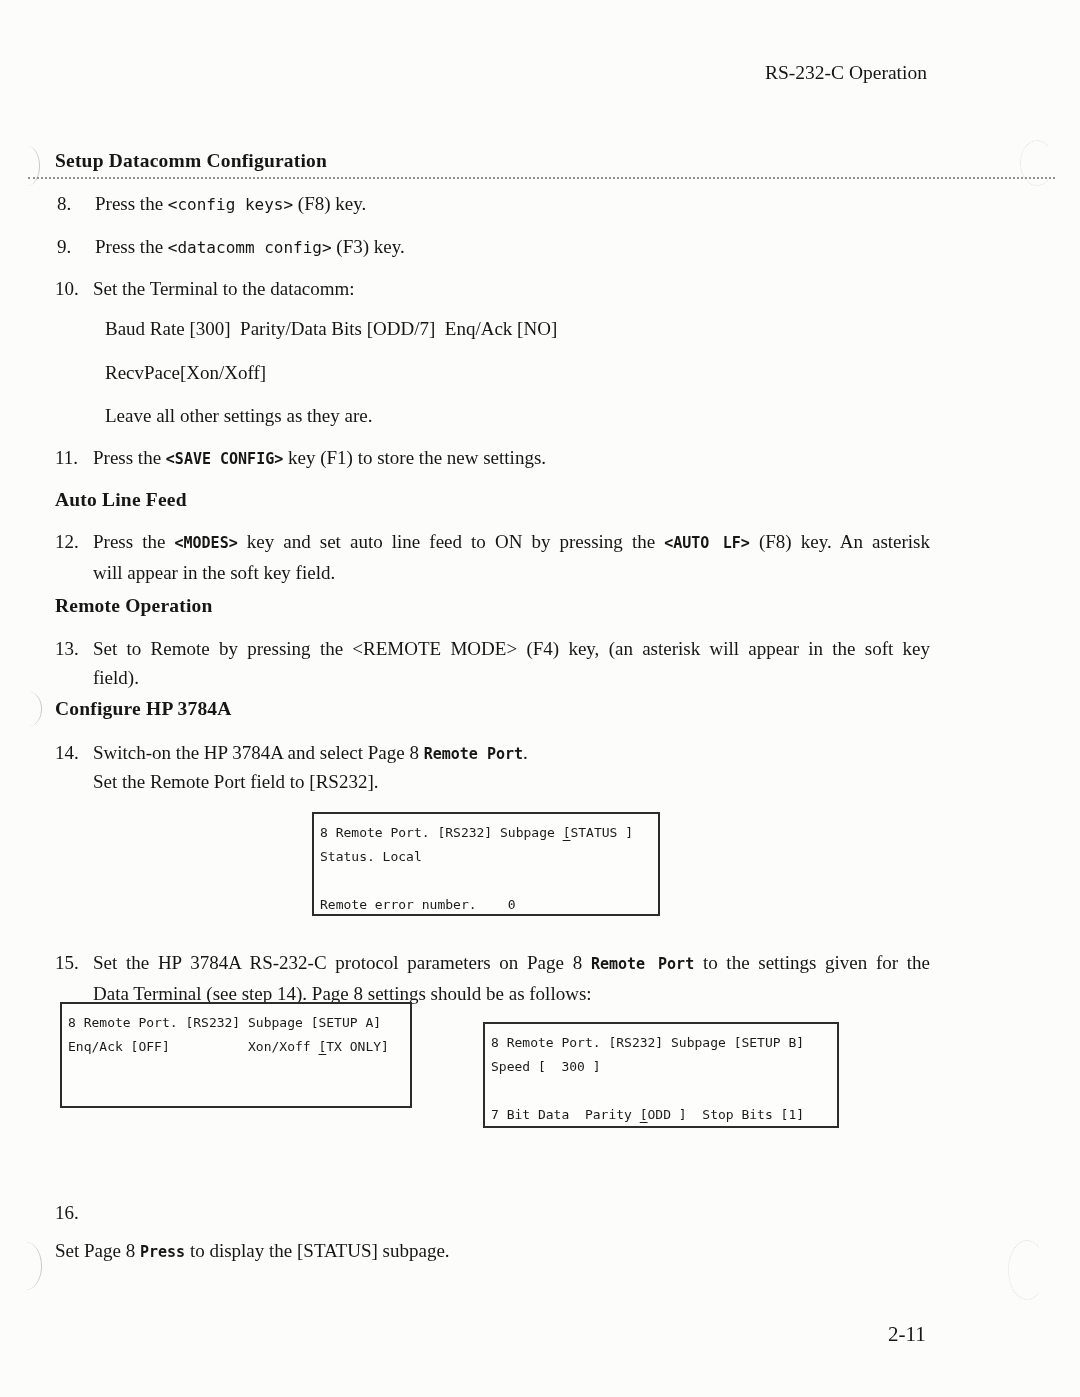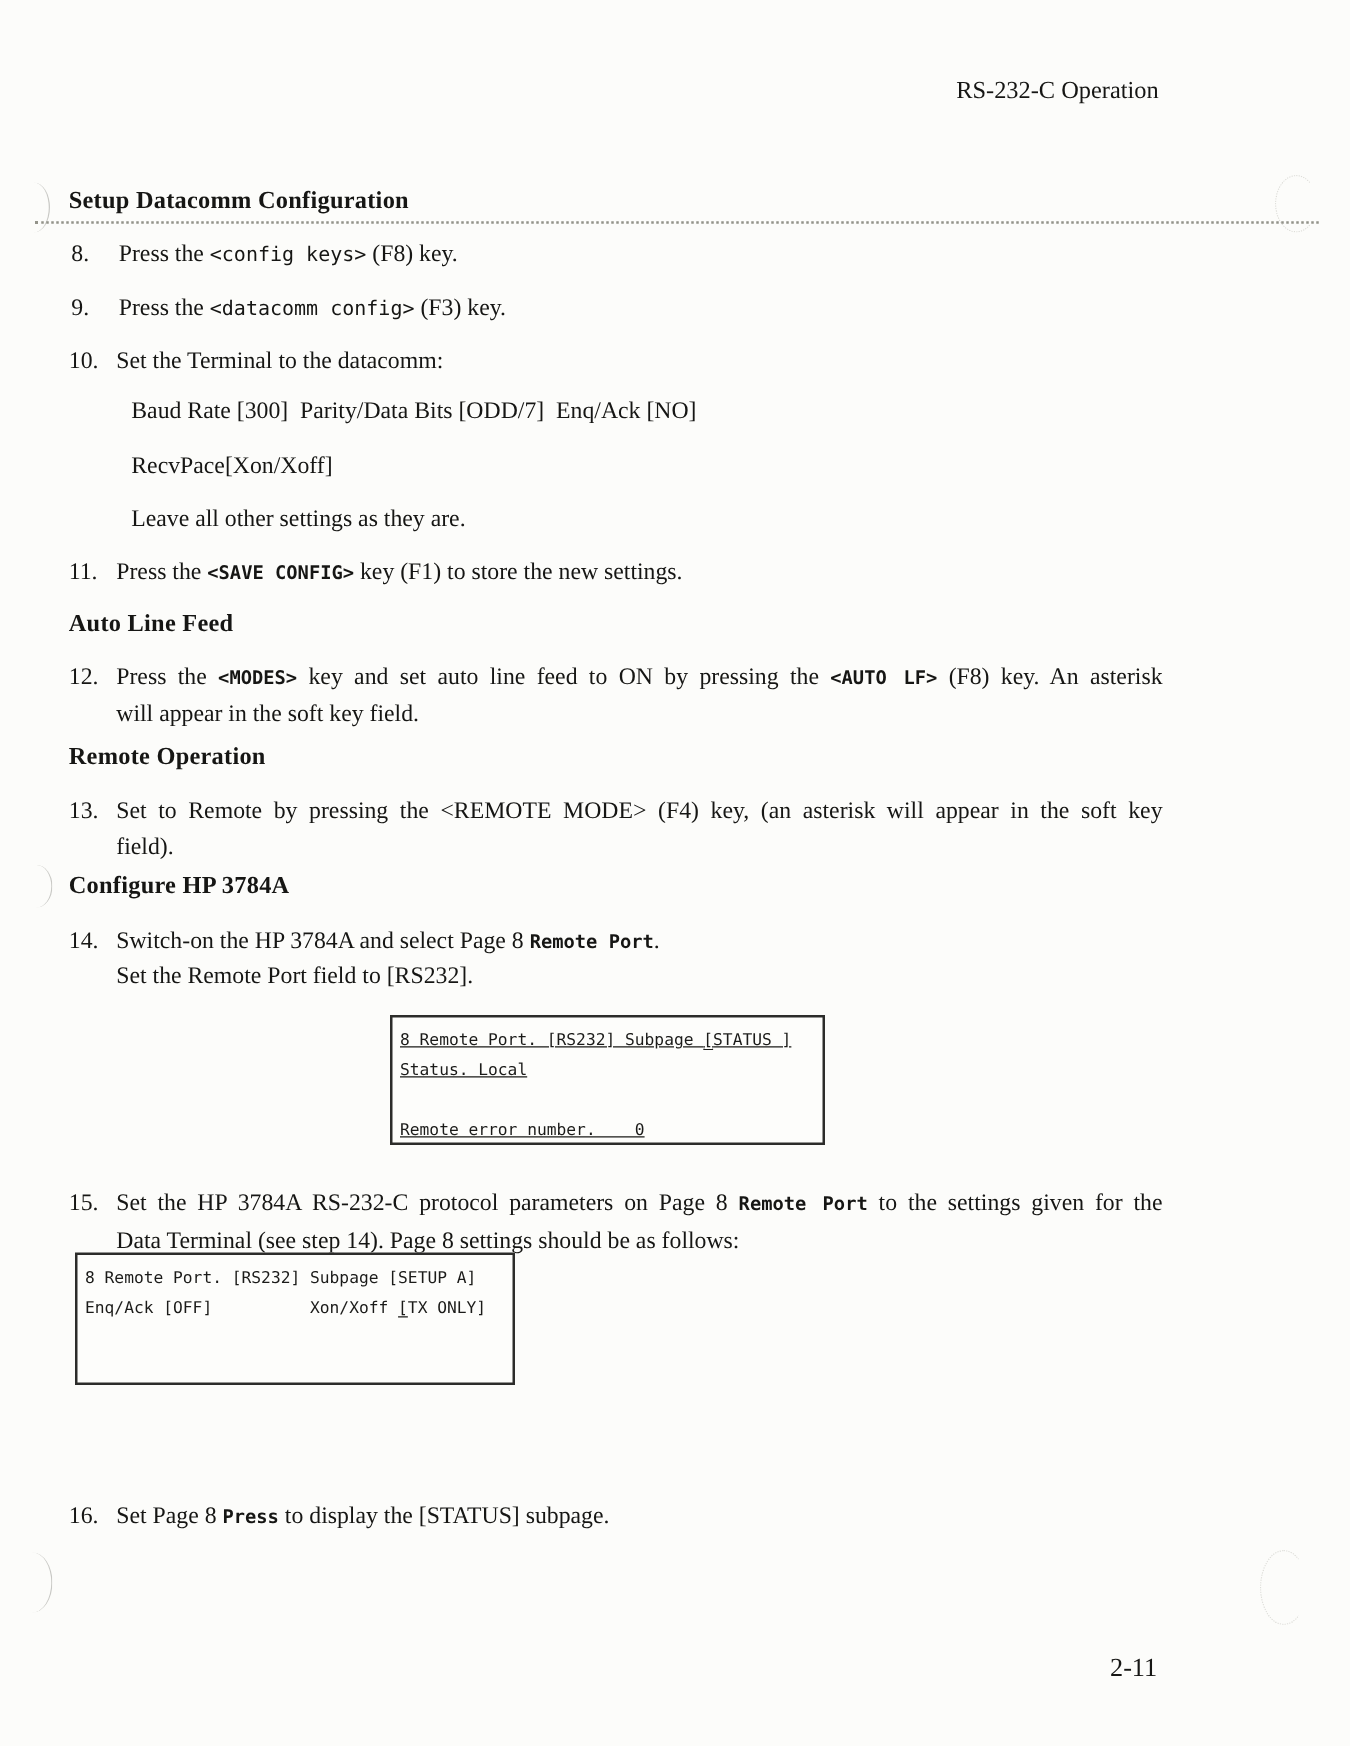--- a/index.html
+++ b/index.html
@@ -130,42 +130,48 @@
   <div class="abs heading" style="left:55px; top:698px;">Configure HP 3784A</div>
 
   <div class="abs step" style="left:55px; top:739px; width:900px; line-height:28px;">
     <span class="num">14.</span>
     <span class="body-text">
       <span style="display:block;"><span>Switch-on the HP 3784A and select Page 8 </span><span class="mono-b">Remote Port</span><span>.</span></span>
       <span style="display:block;">Set the Remote Port field to [RS232].</span>
     </span>
   </div>
 
-  <div class="abs tbox" style="left:312px; top:812px; width:348px; height:104px;text-decoration:underline;">
+  <div class="abs tbox" style="left:312px; top:812px; width:348px; height:104px;">
     <div class="tline"><span>8 Remote Port. [RS232] Subpage </span><span class="u-cursor">[</span><span>STATUS ]</span></div>
     <div class="tline">Status. Local</div>
     <div class="tline"></div>
     <div class="tline">Remote error number.    0</div>
   </div>
 
   <div class="abs step" style="left:55px; top:948px; width:900px; line-height:29px;">
     <span class="num">15.</span>
     <span class="body-text">
       <span class="justify-line" style="display:block;"><span>Set the HP 3784A RS-232-C protocol parameters on Page 8 </span><span class="mono-b">Remote Port</span><span> to the settings given for the</span></span>
       <span style="display:block;">Data Terminal (see step 14). Page 8 settings should be as follows:</span>
     </span>
   </div>
 
   <div class="abs tbox" style="left:60px; top:1002px; width:352px; height:106px;">
     <div class="tline">8 Remote Port. [RS232] Subpage [SETUP A]</div>
     <div class="tline"><span>Enq/Ack [OFF]          Xon/Xoff </span><span class="u-cursor">[</span><span>TX ONLY]</span></div>
     <div class="tline"></div>
   </div>
 
+  <div class="abs tbox" style="left:483px; top:1022px; width:356px; height:106px;">
+    <div class="tline">8 Remote Port. [RS232] Subpage [SETUP B]</div>
+    <div class="tline">Speed [  300 ]</div>
+    <div class="tline"></div>
+    <div class="tline"><span>7 Bit Data  Parity </span><span class="u-cursor">[</span><span>ODD ]  Stop Bits [1]</span></div>
+  </div>
 
-  <div class="abs step" style="left:55px; top:1202px; width:900px;">
+  <div class="abs step" style="left:55px; top:1202px; width:900px;flex-direction:column;">
     <span class="num">16.</span>
     <span class="body-text"><span>Set Page 8 </span><span class="mono-b">Press</span><span> to display the [STATUS] subpage.</span></span>
   </div>
 
   <div class="abs page-num" style="left:888px; top:1322px;">2-11</div>
 
 </div>
 
 </body></html>

